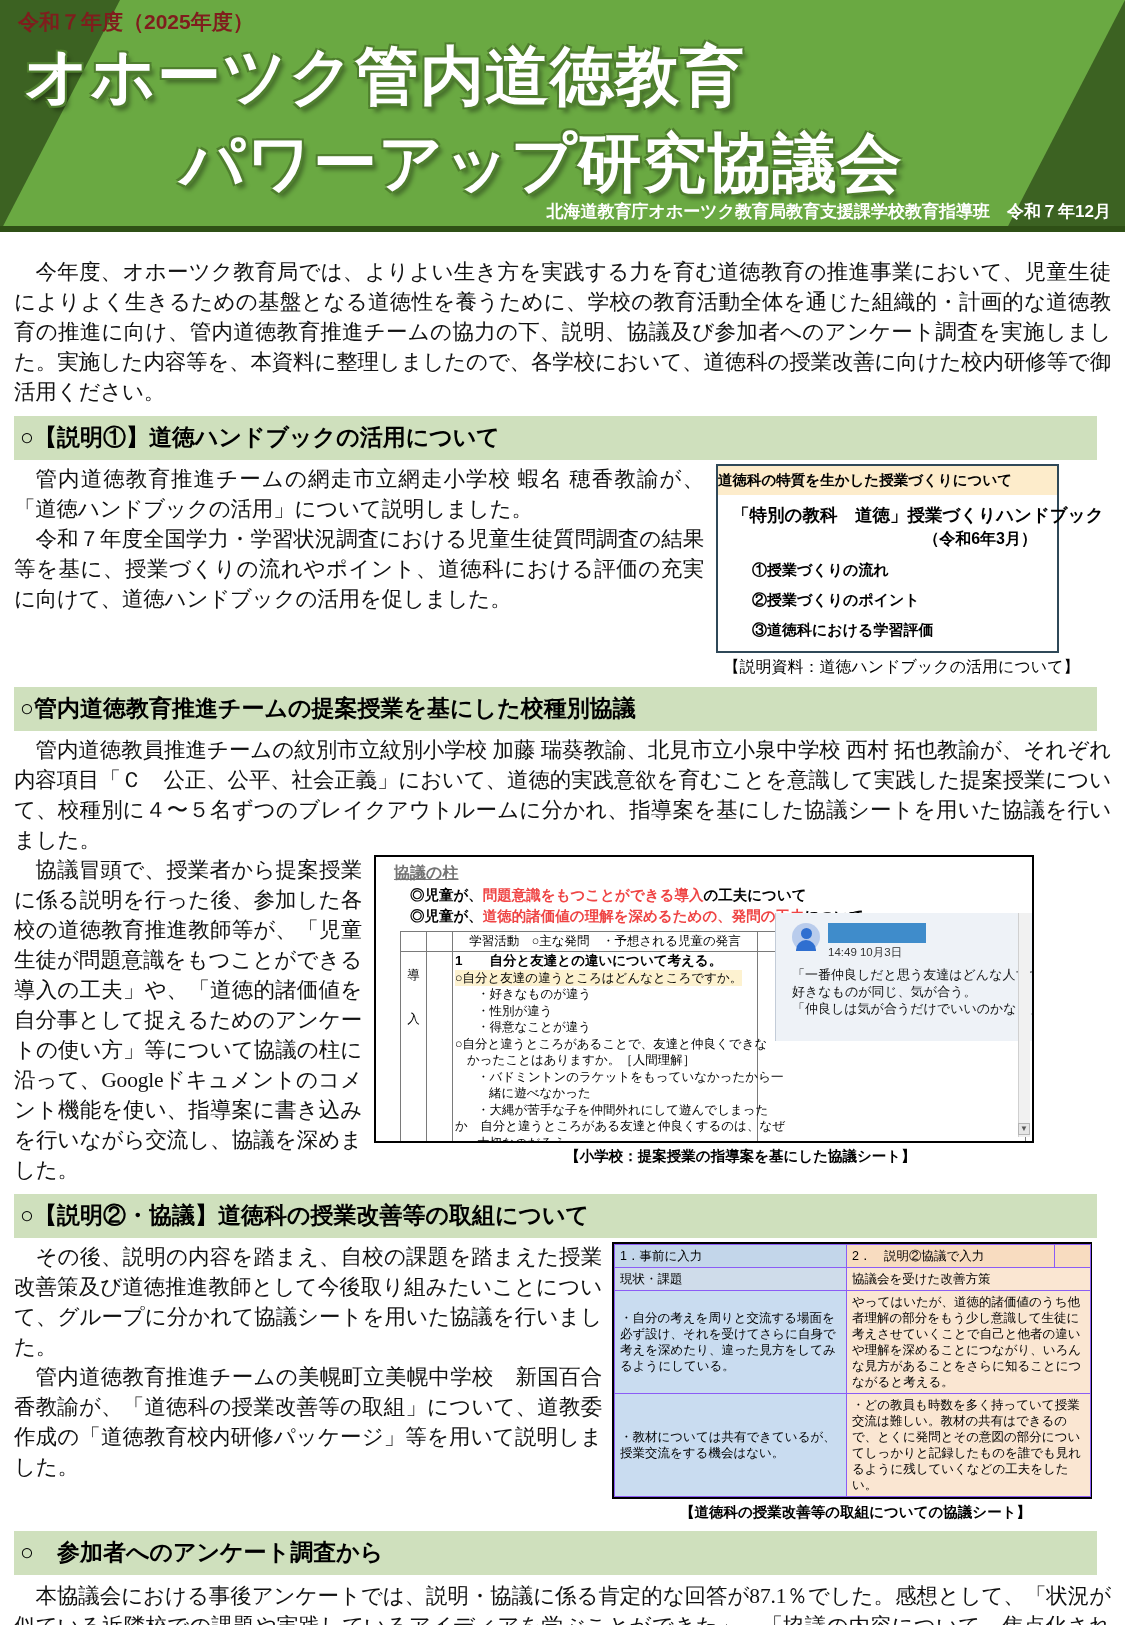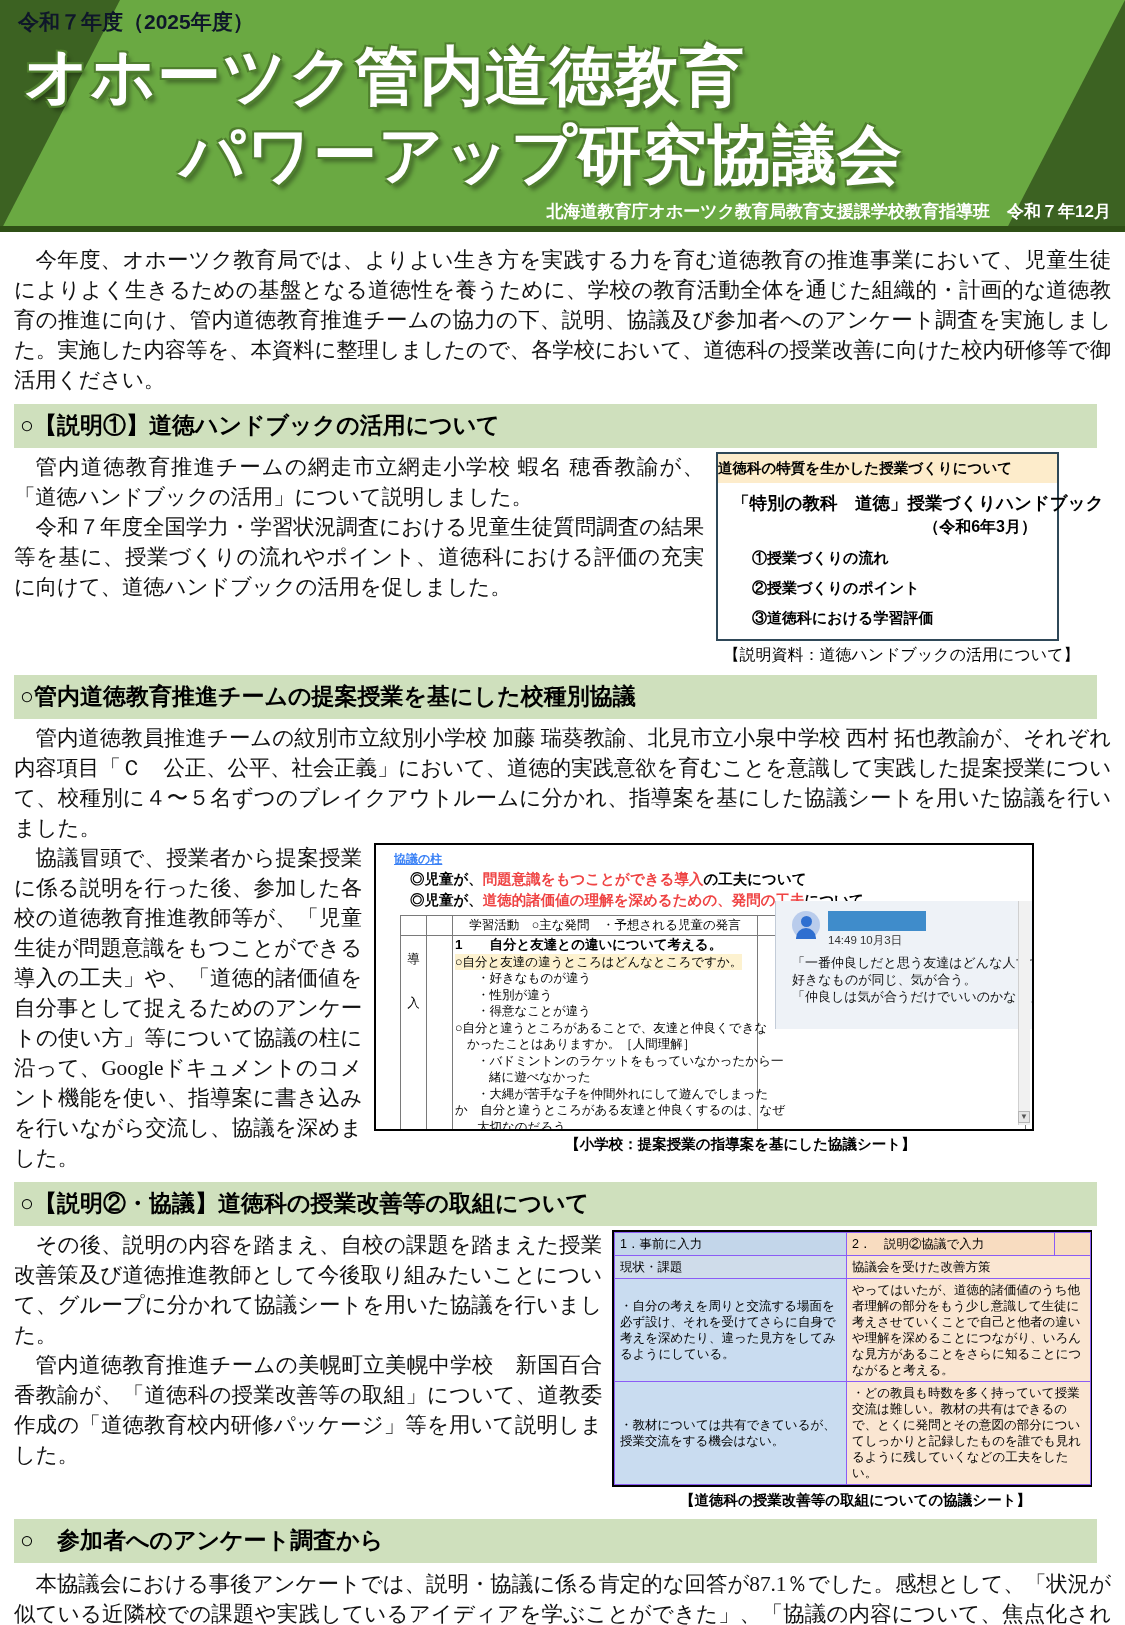--- a/index.html
+++ b/index.html
@@ -28,40 +28,40 @@
     position: absolute; right: 0; top: 0;
     width: 0; height: 0;
     border-right: 120px solid #3c6222;
     border-top: 232px solid transparent;
   }
   .banner-year {
     position: absolute; left: 18px; top: 8px;
     font-family: "Liberation Sans", sans-serif;
     font-weight: bold;
     font-size: 21px;
-    color: #0f172a;
+    color: #7f1d1d;
     letter-spacing: 0px;
     z-index: 4;
   }
   .banner-title1, .banner-title2 {
     position: absolute;
     font-family: "Liberation Sans", sans-serif;
     font-weight: bold;
     color: #ffffff;
     font-size: 64px;
     letter-spacing: 1px;
     z-index: 4;
     text-shadow:
       -2px -2px 0 #4f7f2e, 2px -2px 0 #4f7f2e,
       -2px  2px 0 #4f7f2e, 2px  2px 0 #4f7f2e,
        4px  5px 4px rgba(0,0,0,0.35);
     white-space: nowrap;
   }
   .banner-title1 { left: 24px; top: 33px; }
-  .banner-title2 { left: 180px; top: 112px; }
+  .banner-title2 { left: 180px; top: 120px; }
   .banner-sub {
     position: absolute; right: 14px; top: 200px;
     font-family: "Liberation Sans", sans-serif;
     font-weight: bold;
     font-size: 17px;
     color: #ffffff;
     z-index: 4;
     white-space: nowrap;
   }
   .banner-bottomline {
@@ -75,21 +75,21 @@
   p.para {
     font-family: "Liberation Serif", "DejaVu Serif", serif;
     font-size: 21.5px;
     line-height: 30px;
     color: #111;
     text-align: justify;
     text-indent: 1em;
     letter-spacing: -0.2px;
   }
 
-  .intro { margin-top: 13px; }
+  .intro { margin-top: 25px; }
 
   
   .sec-head {
     background: #cfe0bd;
     font-family: "Liberation Sans", sans-serif;
     font-weight: bold;
     font-size: 23px;
     color: #000;
     padding: 6px 6px 7px 6px;
     margin: 9px 14px 4px 0;
@@ -165,24 +165,24 @@
     border: 2px solid #000;
     background: #fff;
     padding: 6px 0 0 0;
     position: relative;
     overflow: hidden;
     height: 288px;
   }
   .ks-title {
     font-family: "Liberation Sans", sans-serif;
     font-weight: bold;
-    font-size: 12px;
+    font-size: 16px;
     text-decoration: underline;
     padding-left: 18px;
-    color: #3b82f6;
+    color: #737373;
   }
   .ks-pillar {
     font-family: "Liberation Sans", sans-serif;
     font-weight: bold;
     font-size: 14.5px;
     padding-left: 34px;
     margin-top: 2px;
     color: #000;
     white-space: nowrap;
   }

